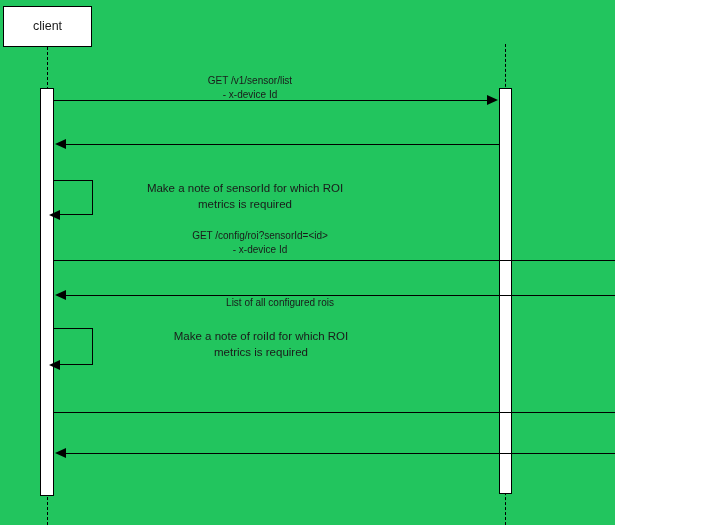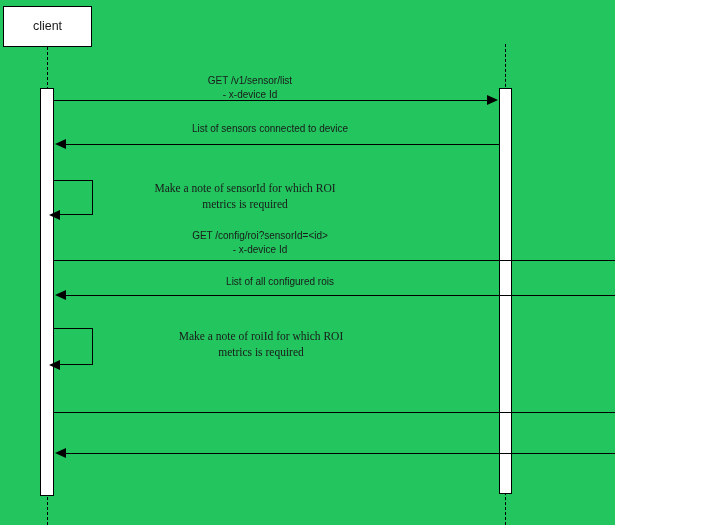--- a/index.html
+++ b/index.html
@@ -80,21 +80,20 @@
     border-left: 0;
     background: transparent;
   }
   .note-label {
     position: absolute;
     text-align: center;
     font-size: 11.5px;
     line-height: 16px;
     color: #1a1a1a;
     white-space: pre-line;
-    font-family: Liberation Serif, serif;
   }
 </style>
 </head>
 <body>
 
 <div id="diagram">
 
   <div class="participant-box" style="left:3px; top:6px; width:89px; height:41px;">
     <span>client</span>
   </div>
@@ -110,35 +109,34 @@
 
   <div class="activation" style="left:40px; top:88px; width:14px; height:408px;"></div>
   <div class="activation" style="left:499px; top:88px; width:13px; height:406px;"></div>
   <div class="activation" style="left:671px; top:87px; width:13px; height:407px;"></div>
 
   <div class="msg-label" style="left:100px; top:74px; width:300px;">GET  /v1/sensor/list
 - x-device Id</div>
   <div class="msg-line" style="left:54px; top:100px; width:438px;"></div>
   <div class="arrow-right" style="left:487px; top:95px;"></div>
 
-  <div class="msg-label" style="left:100px; top:122px; width:340px;">List of sensors connected  to device</div>
   <div class="msg-line" style="left:65px; top:144px; width:434px;"></div>
   <div class="arrow-left" style="left:55px; top:139px;"></div>
 
   <div class="self-loop" style="left:54px; top:180px; width:39px; height:35px;"></div>
   <div class="arrow-left" style="left:49px; top:210px;"></div>
   <div class="note-label" style="left:95px; top:180px; width:300px;">Make a note of sensorId for which ROI
 metrics is required</div>
 
   <div class="msg-label" style="left:110px; top:229px; width:300px;text-align:center;">GET /config/roi?sensorId=&lt;id&gt;
 - x-device Id</div>
   <div class="msg-line" style="left:54px; top:260px; width:610px;"></div>
   <div class="arrow-right" style="left:659px; top:255px;"></div>
 
-  <div class="msg-label" style="left:110px; top:275px; width:340px;">List of all configured rois</div>
+  <div class="msg-label" style="left:110px; top:296px; width:340px;">List of all configured rois</div>
   <div class="msg-line" style="left:65px; top:295px; width:606px;"></div>
   <div class="arrow-left" style="left:55px; top:290px;"></div>
 
   <div class="self-loop" style="left:54px; top:328px; width:39px; height:37px;"></div>
   <div class="arrow-left" style="left:49px; top:360px;"></div>
   <div class="note-label" style="left:111px; top:328px; width:300px;">Make a note of  roiId for which ROI
 metrics is required</div>
 
   <div class="msg-line" style="left:54px; top:412px; width:610px;"></div>
   <div class="arrow-right" style="left:659px; top:407px;"></div>

